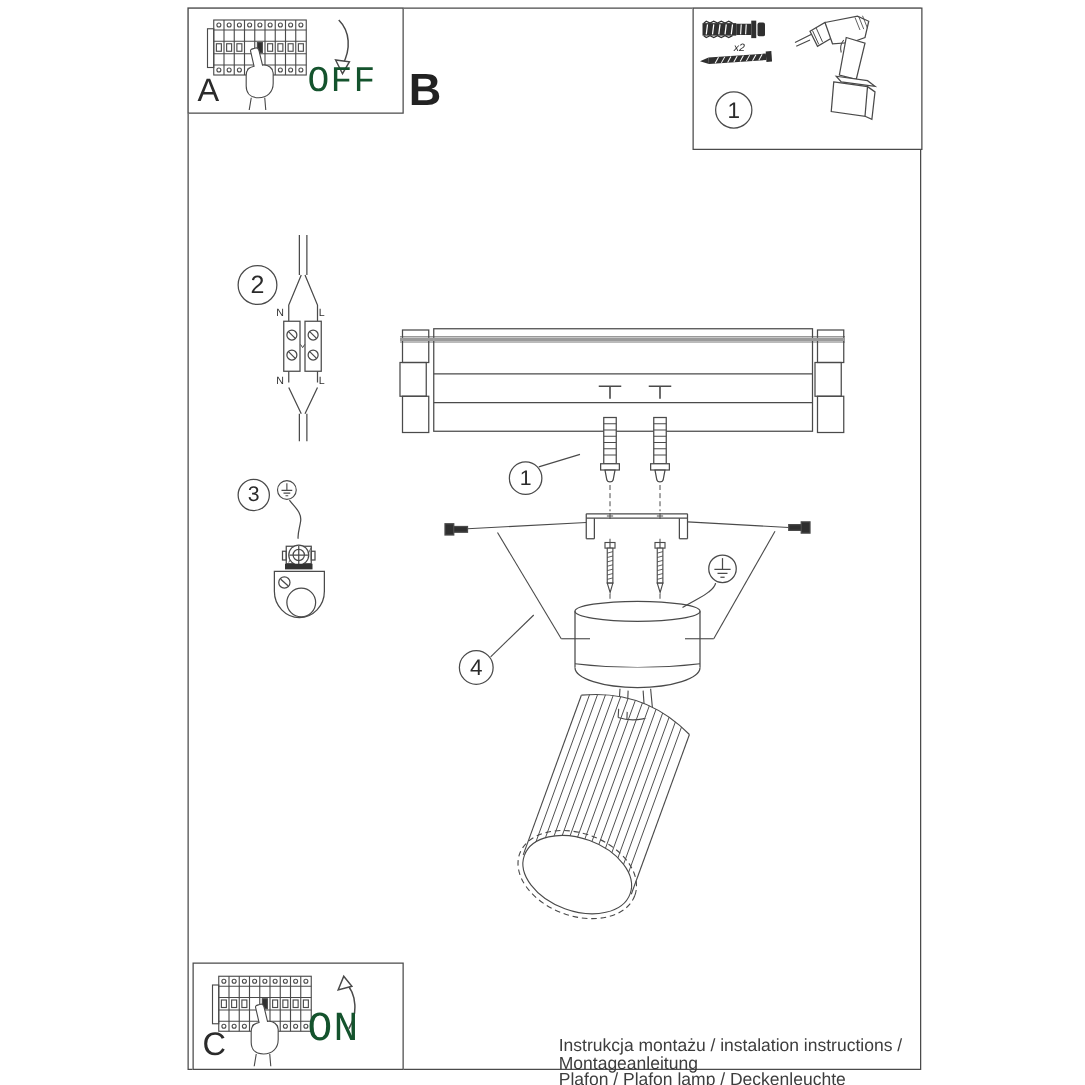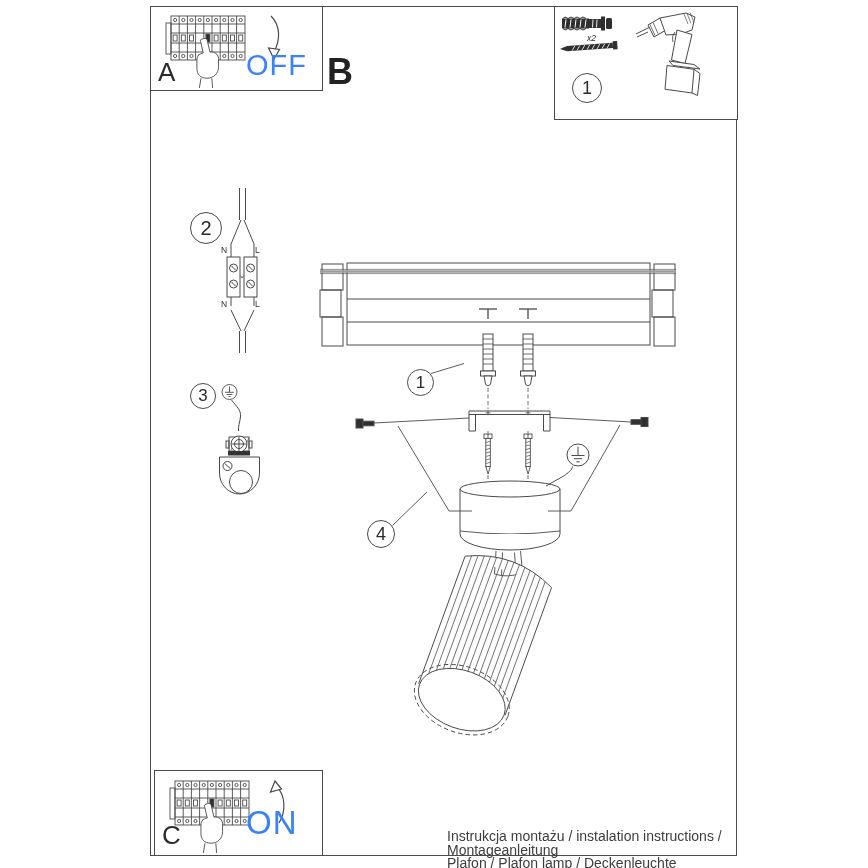--- a/index.html
+++ b/index.html
@@ -5,21 +5,21 @@
   html,body{margin:0;padding:0;background:#fff;}
   .page{position:relative;width:868px;height:868px;background:#fff;overflow:hidden;
         font-family:"Liberation Sans",sans-serif;color:#2e2e2e;}
   .abs{position:absolute;}
   .frame{left:150px;top:6px;width:585px;height:848px;border:1px solid #4a4a4a;background:#fff;}
   .box{border:1px solid #4a4a4a;background:#fff;}
   .box-a{left:150px;top:6px;width:171px;height:83px;}
   .box-kit{left:554px;top:6px;width:182px;height:112px;}
   .box-c{left:154px;top:770px;width:167px;height:84px;}
   .corner-label{font-size:26px;color:#2b2b2b;}
-  .action-label{font-size:29px;color:#3b82f6;letter-spacing:1px;}
+  .action-label{font-size:29px;color:#14532d;letter-spacing:1px;font-family:Liberation Mono, monospace;}
   .letter-b{left:327px;top:54px;font-size:36px;font-weight:600;color:#222;line-height:1;}
   .num-circle{border:1.4px solid #4a4a4a;border-radius:50%;background:#fff;color:#2b2b2b;
               display:flex;align-items:center;justify-content:center;box-sizing:border-box;}
   .wire-label{font-size:8.5px;color:#2f2f2f;line-height:1;}
   .kit-qty{font-size:8.5px;font-style:italic;color:#2f2f2f;line-height:1;}
   .footer{left:447px;top:830px;width:300px;font-size:14px;line-height:13.5px;color:#3d3d3d;}
   svg{display:block;}
 </style>
 </head>
 <body>

